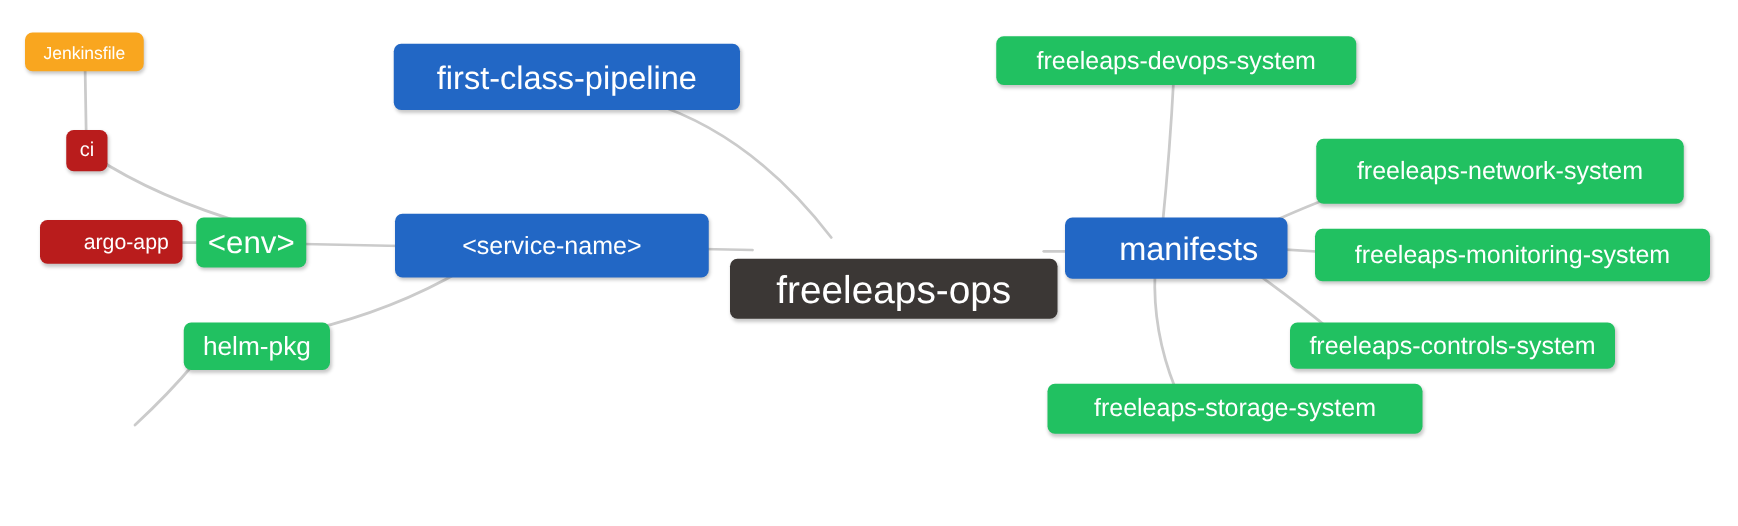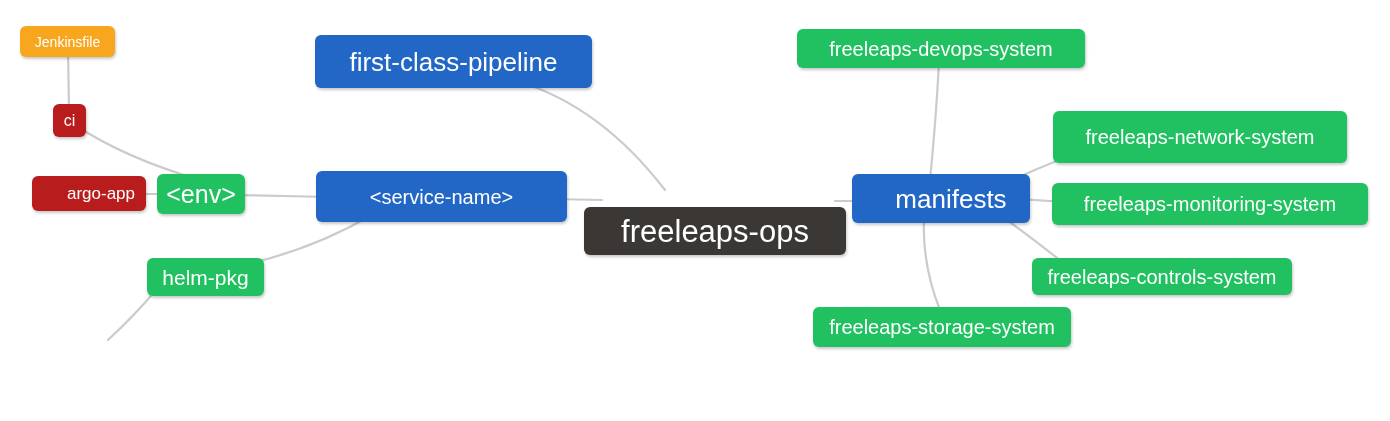--- a/index.html
+++ b/index.html
@@ -90,15 +90,15 @@
   <div class="node l1" style="left:852px; top:174px; width:158px; height:49px; font-size:26px;padding-left:20px;">manifests</div>
 
   <div class="node l2" style="left:797px; top:29px; width:288px; height:39px; font-size:20px;">freeleaps-devops-system</div>
 
   <div class="node l2" style="left:1053px; top:111px; width:294px; height:52px; font-size:20px;">freeleaps-network-system</div>
 
   <div class="node l2" style="left:1052px; top:183px; width:316px; height:42px; font-size:20px;">freeleaps-monitoring-system</div>
 
   <div class="node l2" style="left:1032px; top:258px; width:260px; height:37px; font-size:20px;">freeleaps-controls-system</div>
 
-  <div class="node l2" style="left:813px; top:307px; width:258px; height:40px; font-size:20px;">freeleaps-storage-system</div>
+  <div class="node l2" style="left:838px; top:307px; width:300px; height:40px; font-size:20px;">freeleaps-storage-system</div>
 
 </div>
 
 </body></html>

